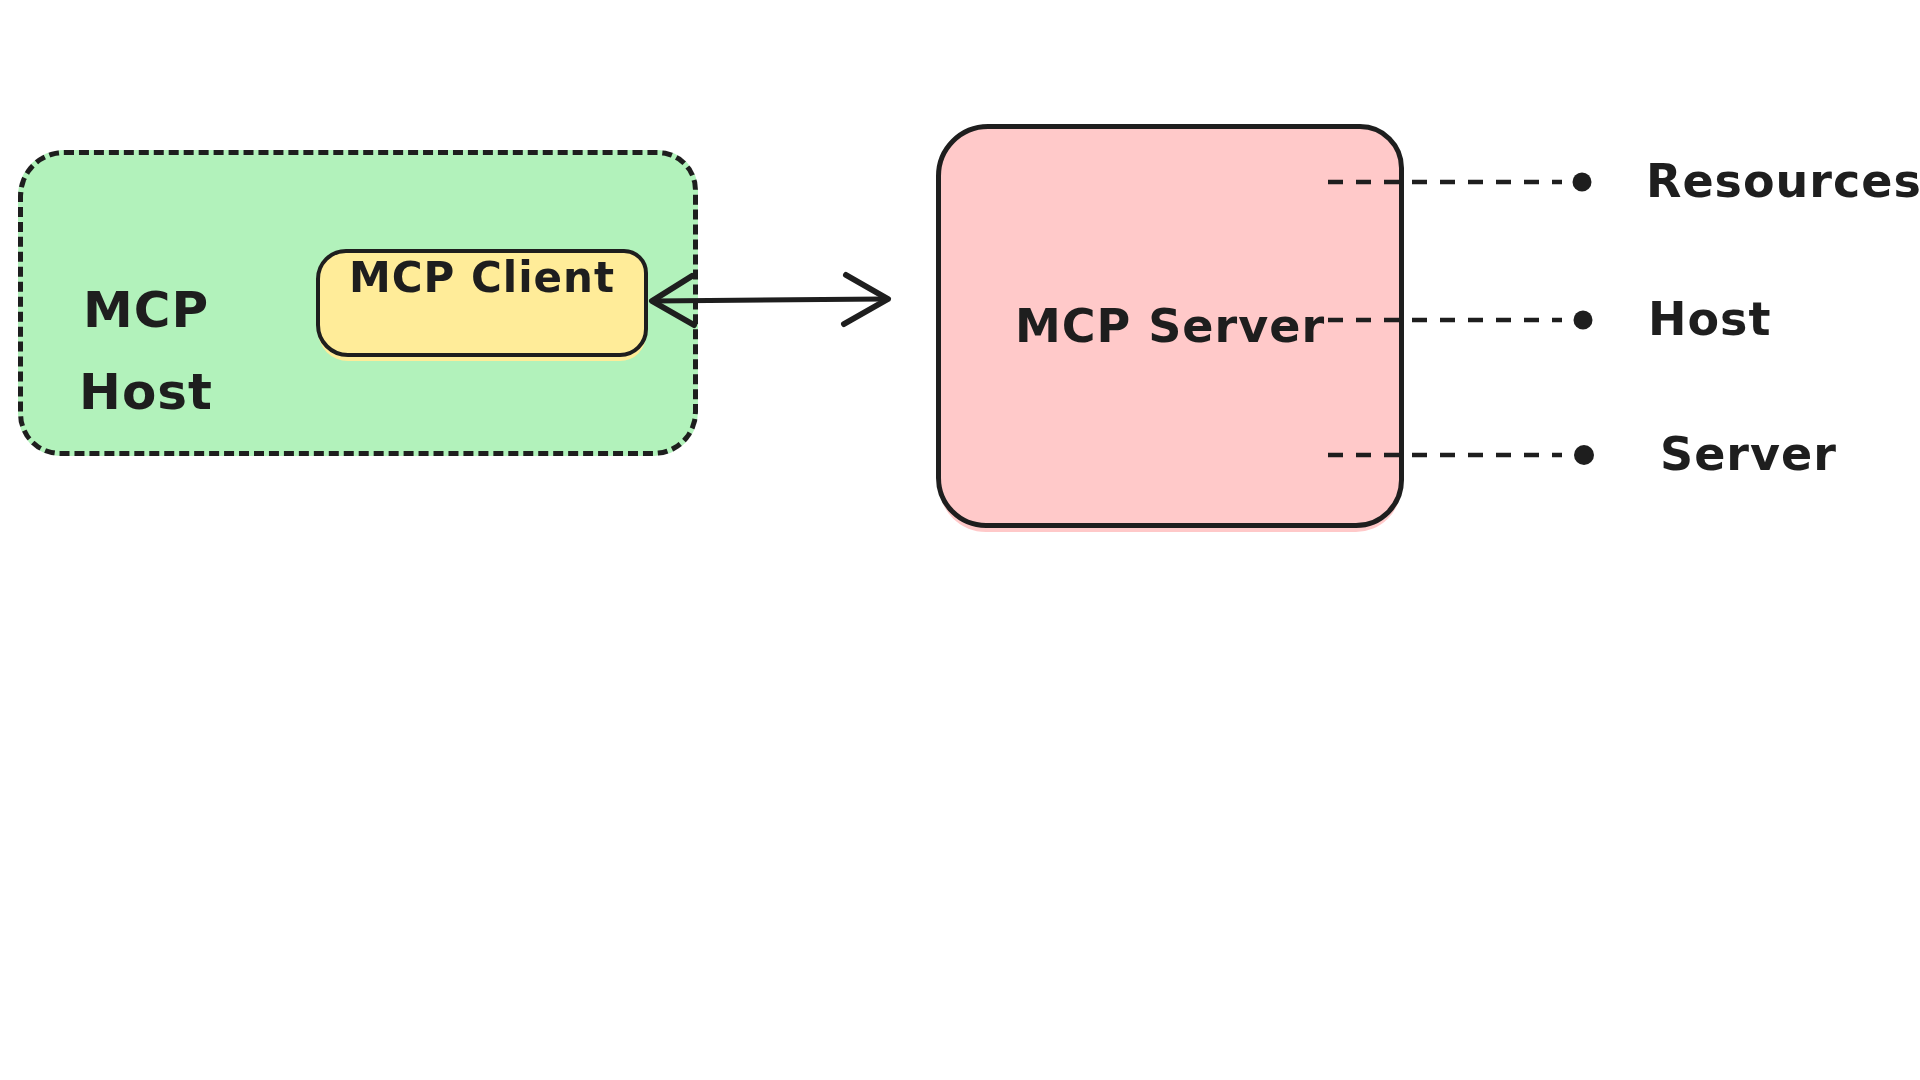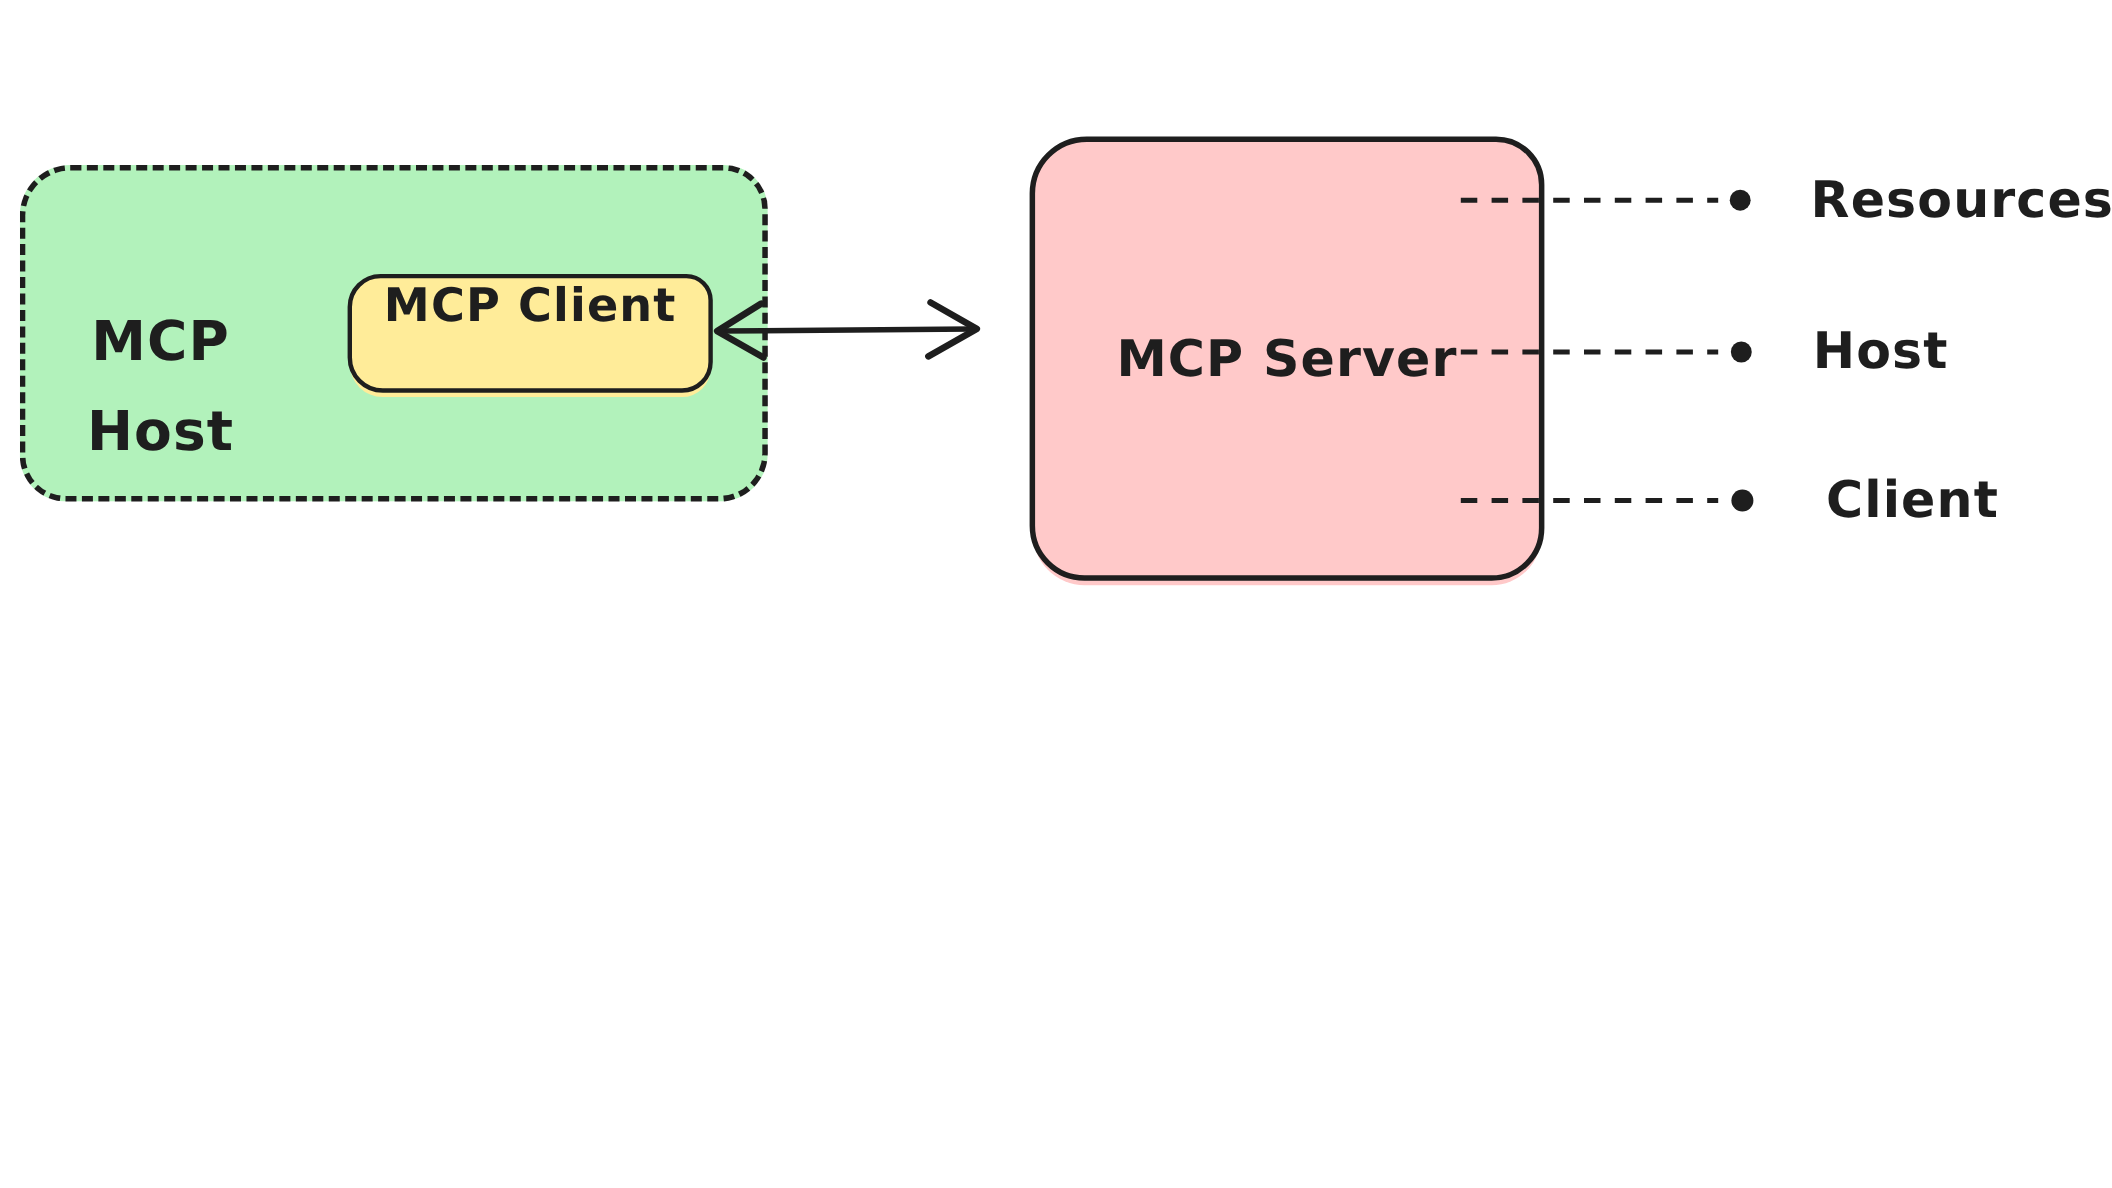--- a/index.html
+++ b/index.html
@@ -169,15 +169,15 @@
     <g>
       <path class="dashed" d="M1328 455 H1562"></path>
       <circle class="dot" cx="1584" cy="455" r="10"></circle>
     </g>
   </svg>
 
   <div class="endpoint resources">Resources</div>
 
   <div class="endpoint tools">Host</div>
 
-  <div class="endpoint prompts">Client</div>
+  <div class="endpoint prompts">Server</div>
 
 </div>
 
 </body></html>

